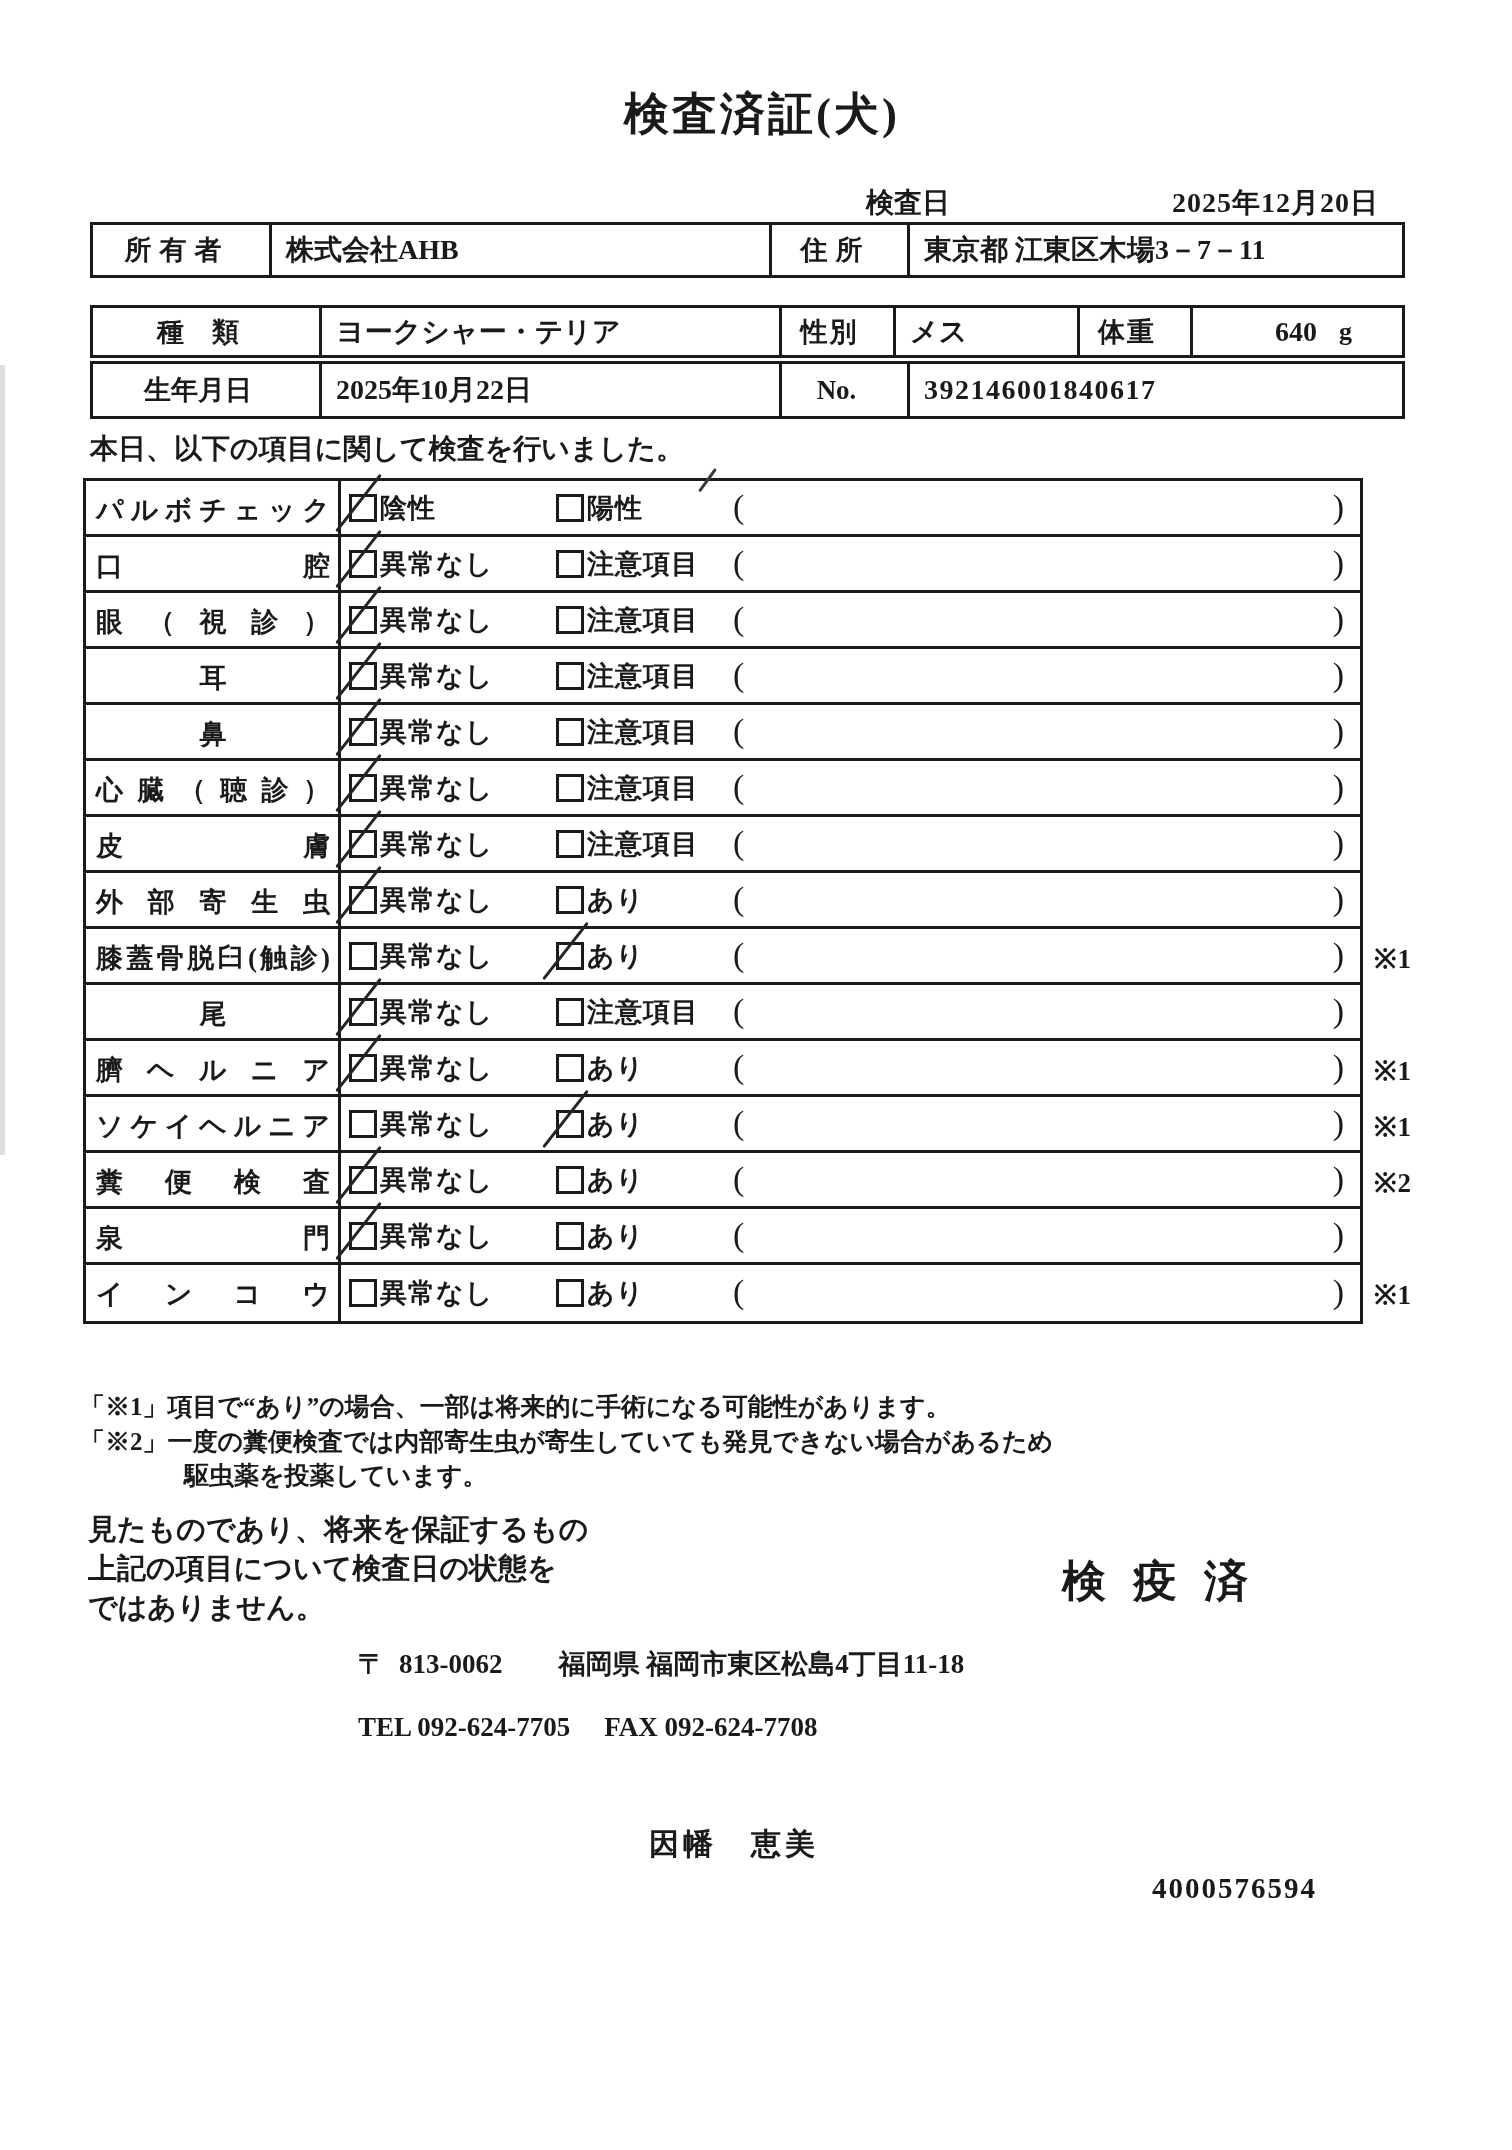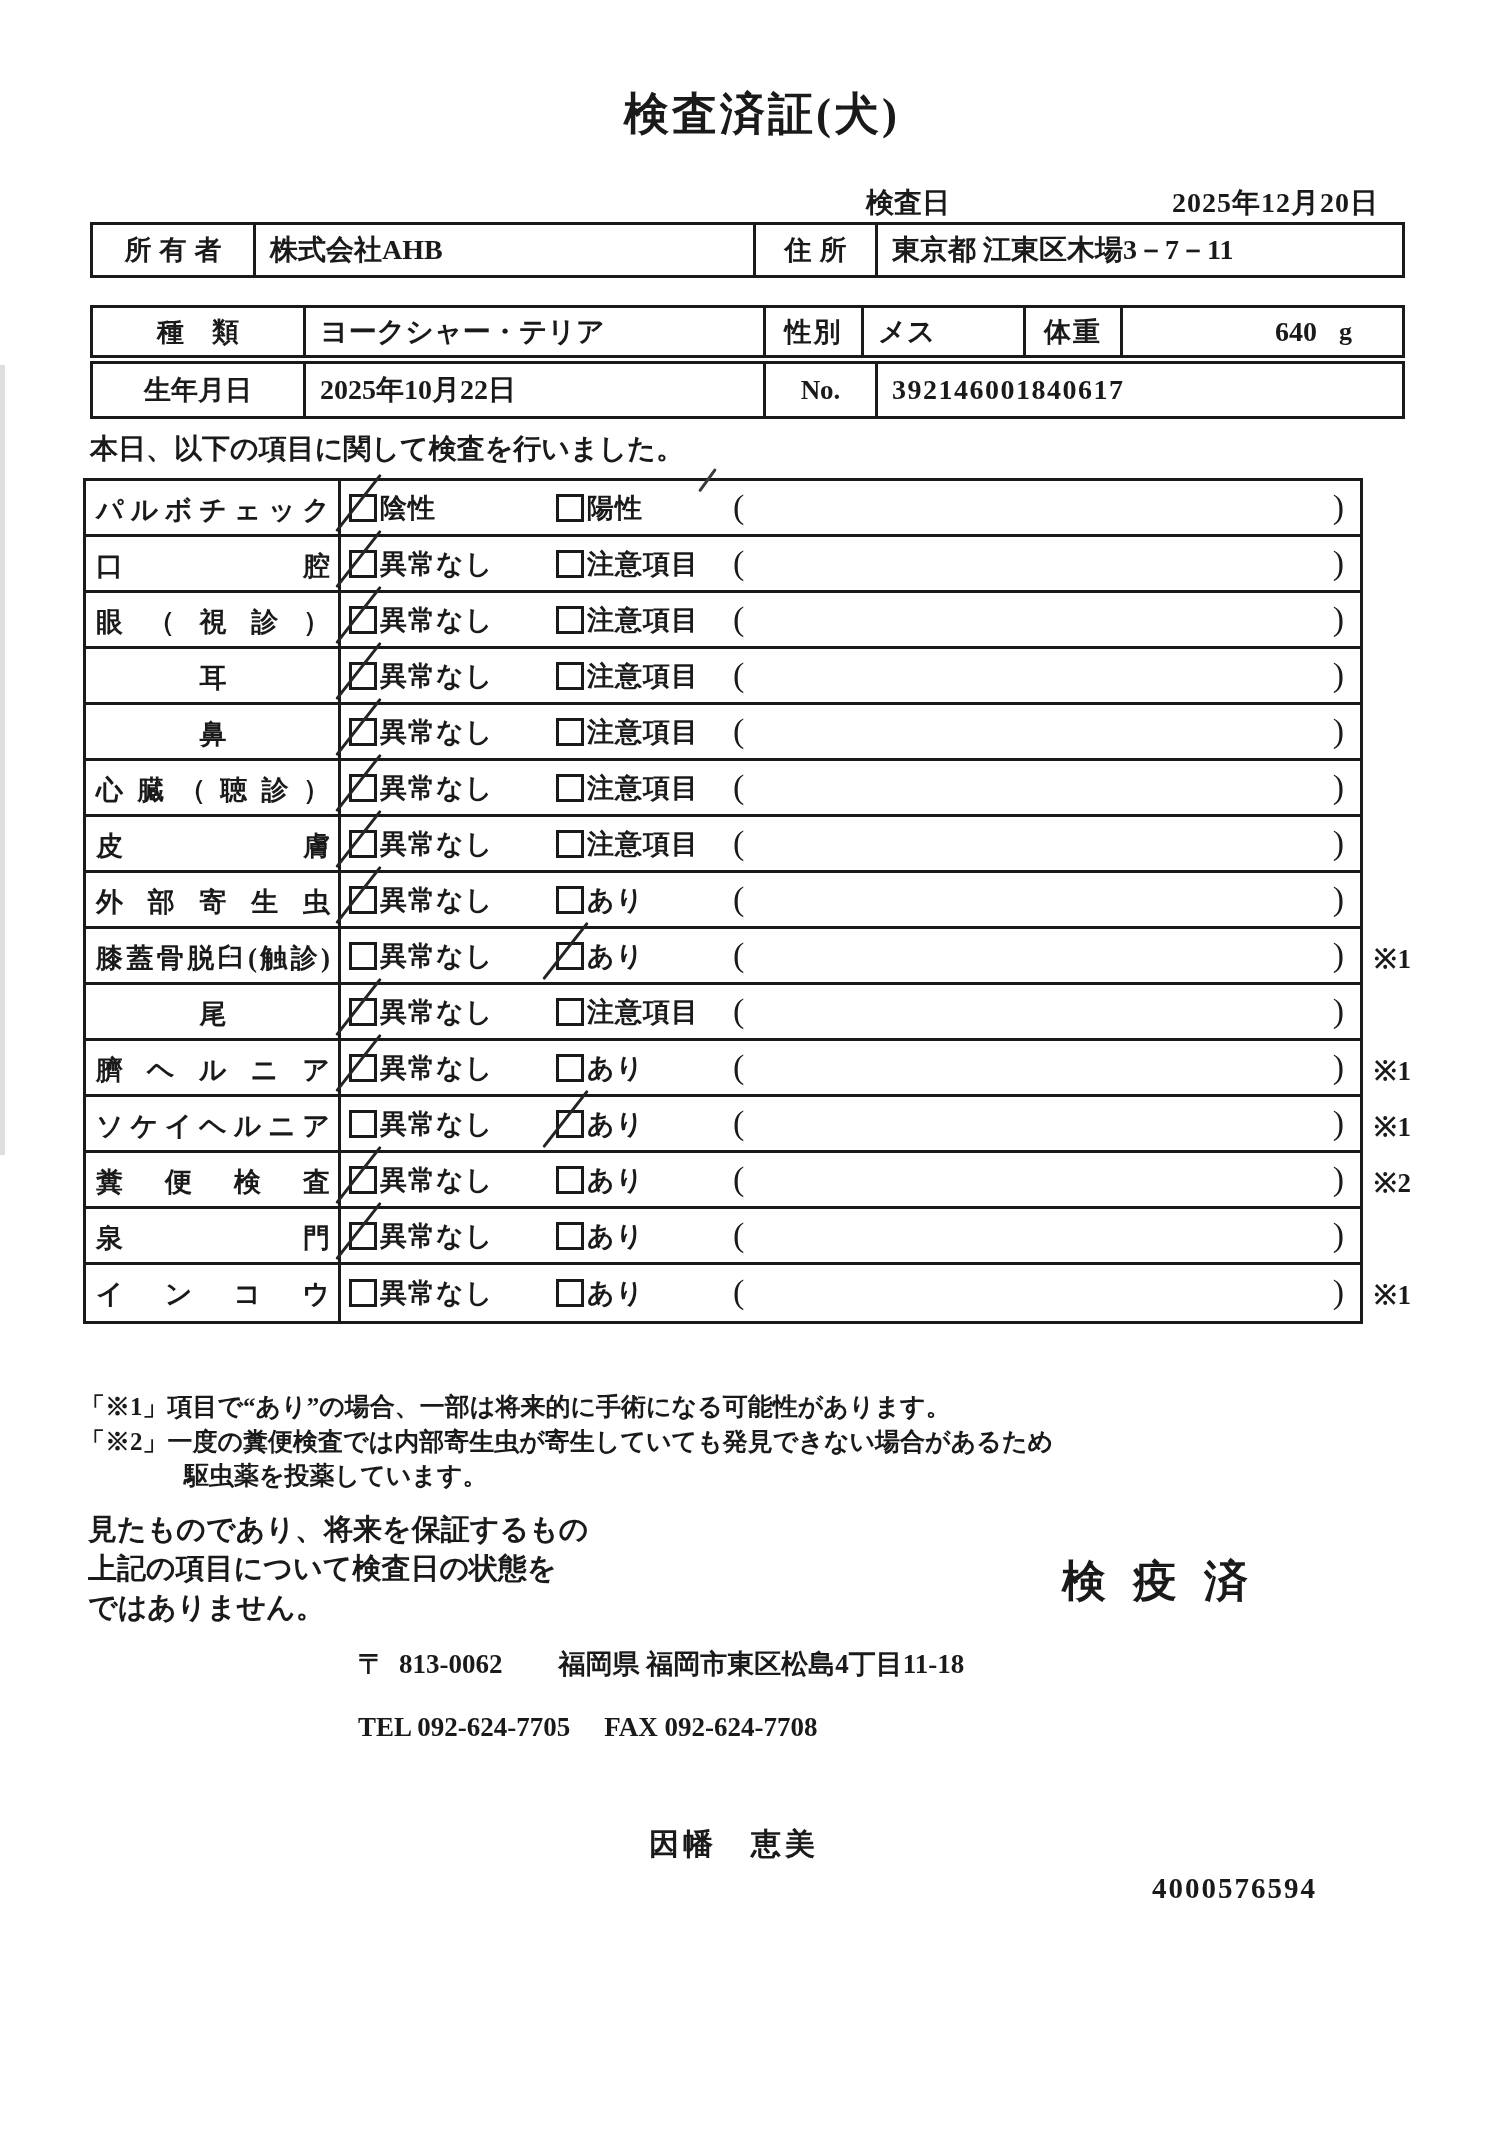--- a/index.html
+++ b/index.html
@@ -14,27 +14,27 @@
     font-size:45px; font-weight:700; letter-spacing:3px;}
   .insp-label{position:absolute; left:866px; top:184px; font-size:28px; font-weight:700;}
   .insp-value{position:absolute; left:1172px; top:184px; font-size:28px; font-weight:700; letter-spacing:1px;}
 
   .hTable{position:absolute; left:90px; width:1315px; display:flex;
     border:3px solid var(--ink); box-sizing:border-box;}
   .hTable .hCell{border-left:3px solid var(--ink); box-sizing:border-box;
     display:flex; align-items:center; overflow:hidden; white-space:nowrap;}
   .hTable .hCell:first-child{border-left:none;}
   .hCell.lbl{justify-content:center; font-size:27px; font-weight:700;}
-  .hCell.val{font-size:28px; font-weight:600; padding-left:14px;}
+  .hCell.val{font-size:28px; font-weight:600; padding-left:14px;margin-left:16px;}
   .owner-tbl{top:222px; height:56px;}
   .breed-tbl{top:305px; height:53px;}
   .birth-tbl{top:361px; height:58px;}
   .w160{width:160px;flex:none;} .w500{width:500px;flex:none;} .w122{width:122px;flex:none;}
   .w210{width:210px;flex:none;} .w460{width:460px;flex:none;} .w98{width:98px;flex:none;}
-  .w162{width:162px;flex:none;} .w97{width:97px;flex:none;} .w112{width:112px;flex:none;}
+  .w162{width:184px;flex:none;} .w97{width:97px;flex:none;} .w112{width:112px;flex:none;}
   .f1{flex:1;}
   .ls28{letter-spacing:28px; text-indent:28px;} .ls8{letter-spacing:8px; text-indent:8px;}
   .ls2{letter-spacing:2px;}
   .weight-cell{justify-content:flex-end; padding-right:50px;}
   .weight-unit{margin-left:22px; font-size:26px;}
   .no-value{padding-left:22px; letter-spacing:1.5px; font-size:29px;}
   .sex-value{padding-left:30px;}
 
   .intro{position:absolute; left:90px; top:430px; font-size:28px; font-weight:700;}
 

